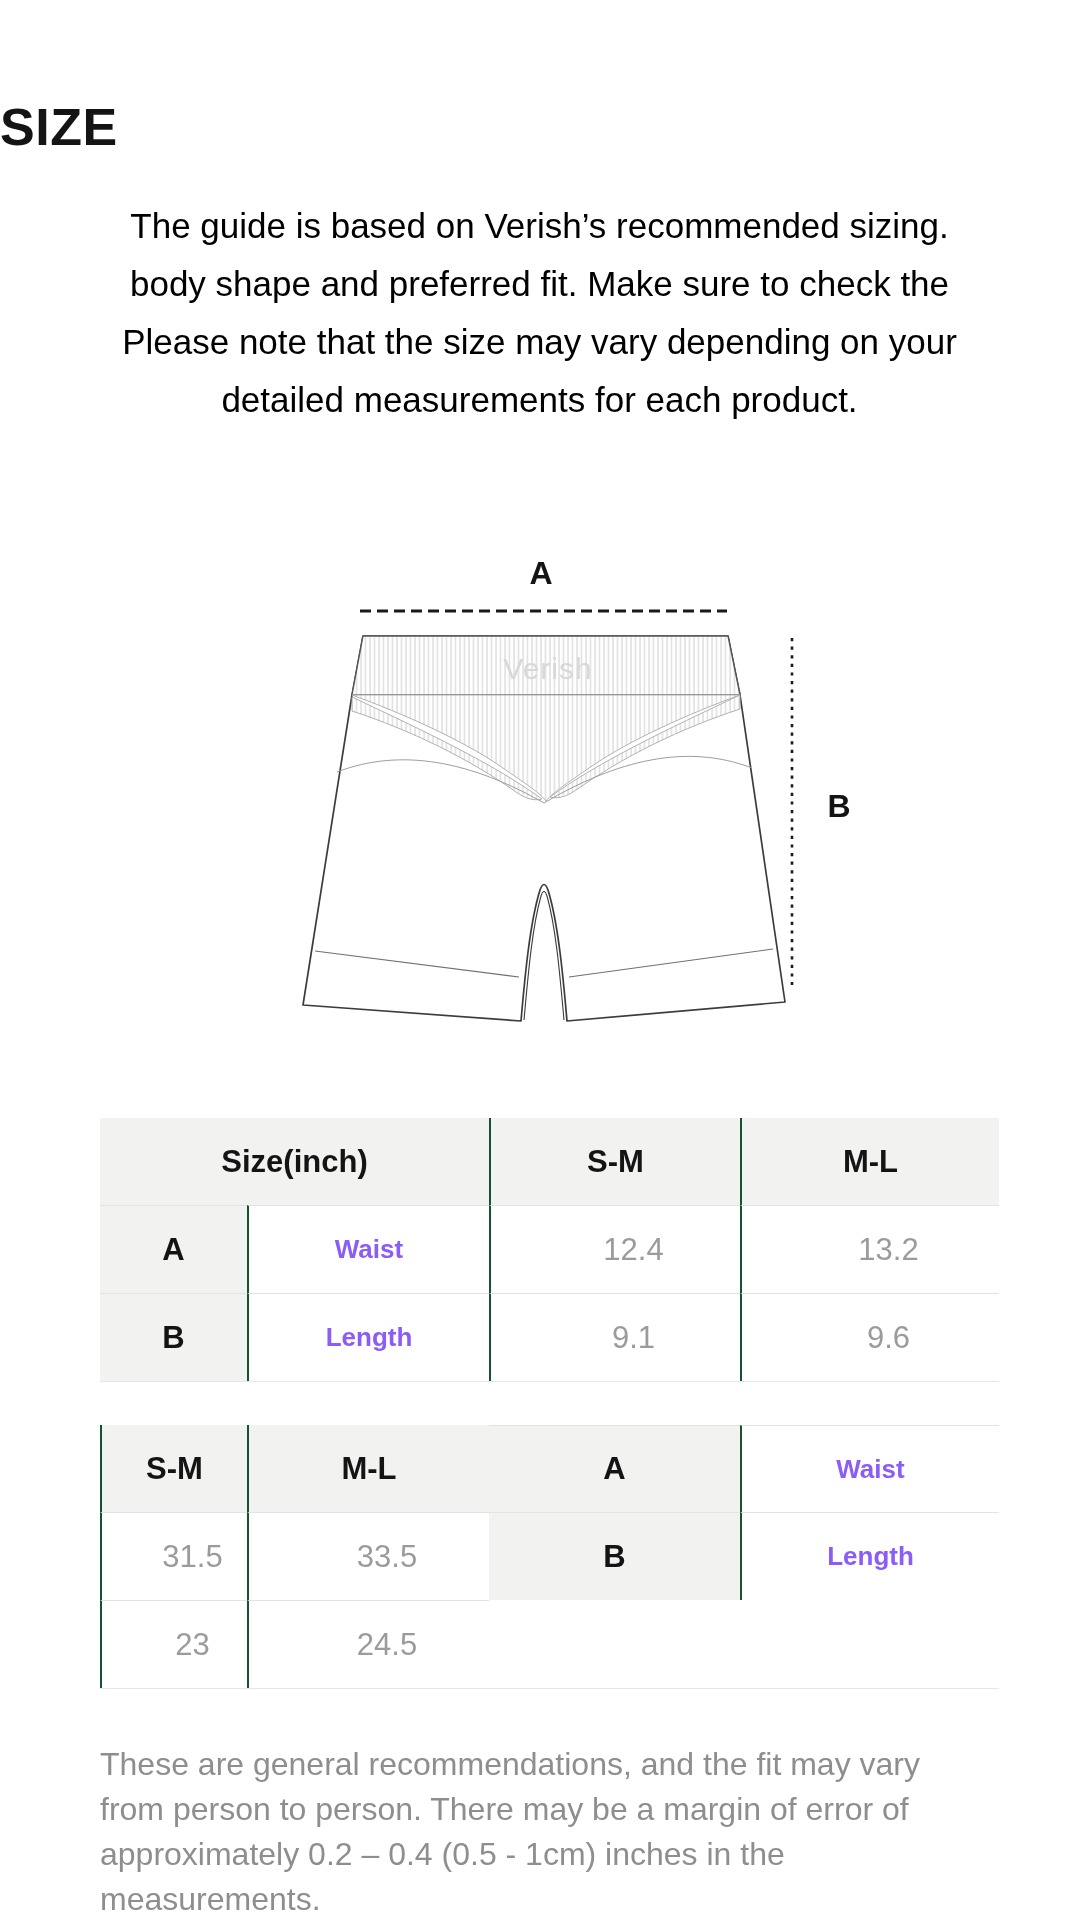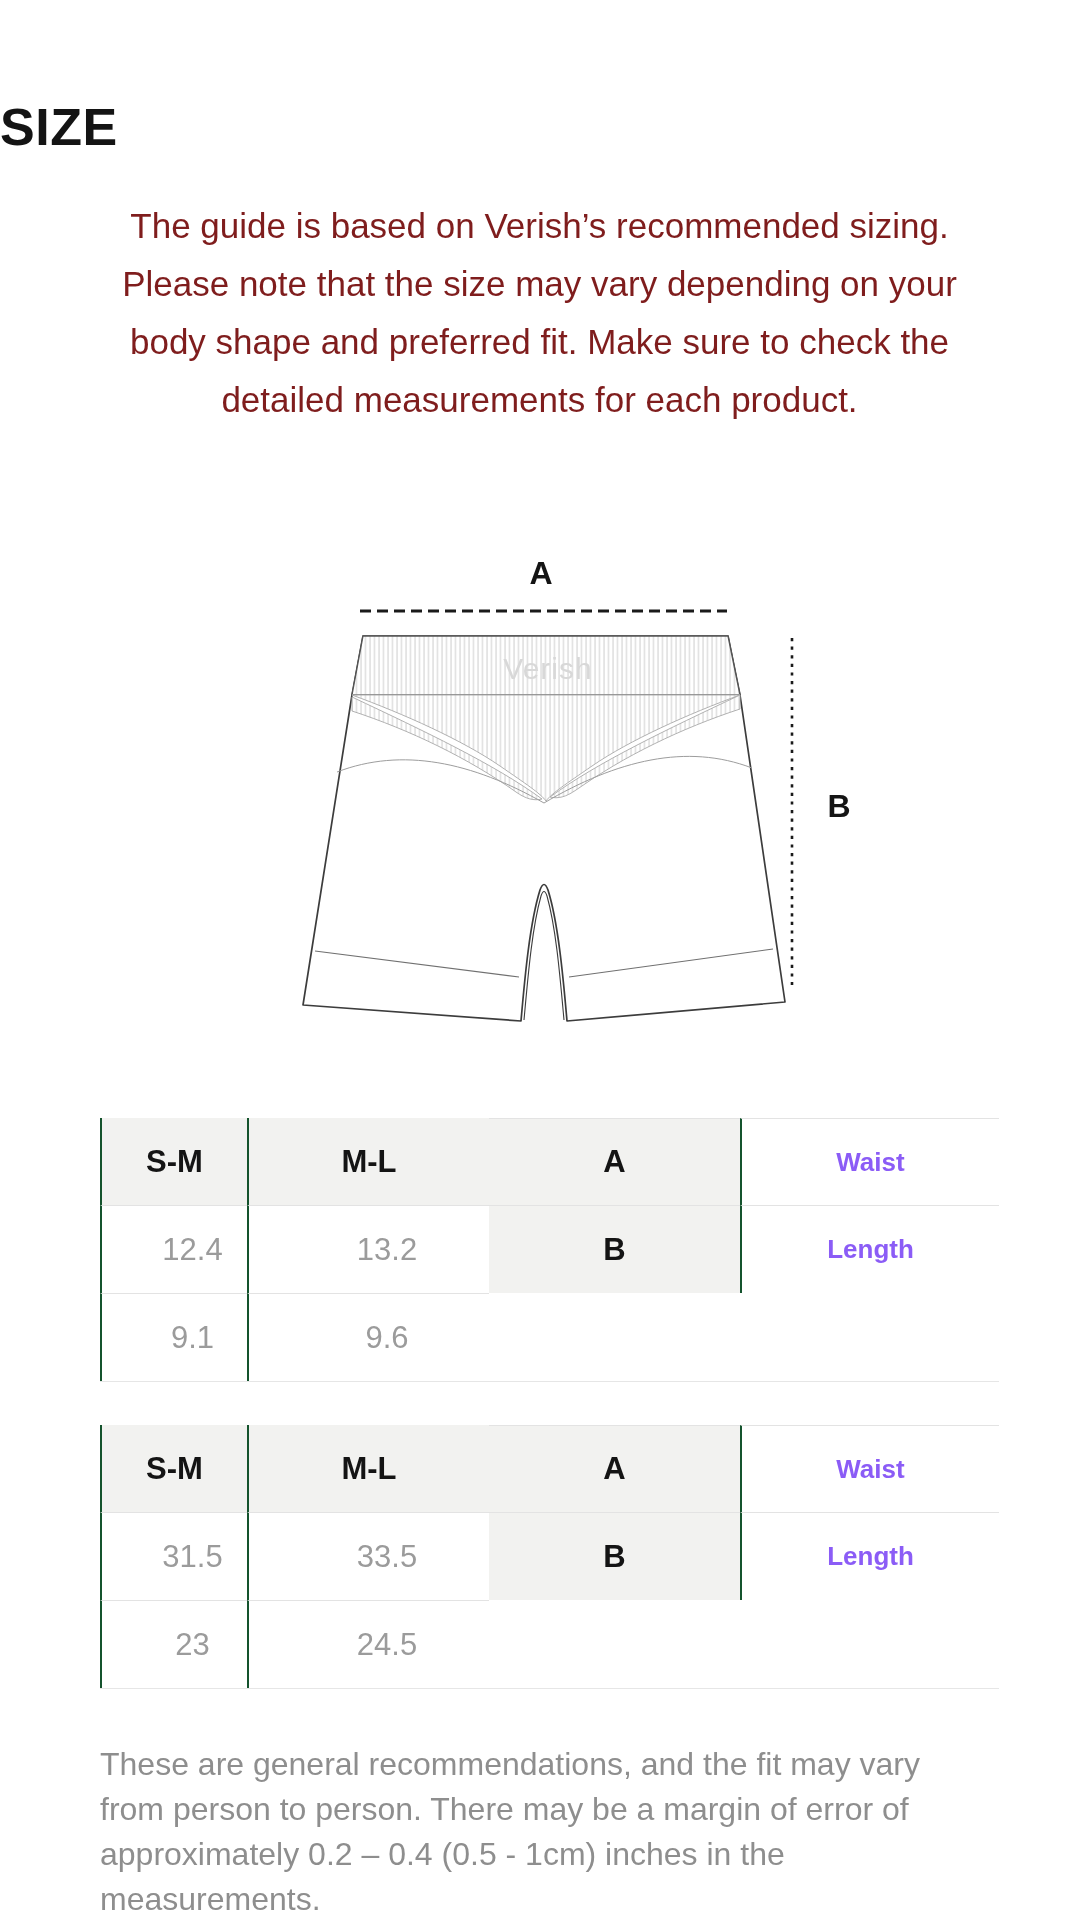--- a/index.html
+++ b/index.html
@@ -10,21 +10,21 @@
   .abs{position:absolute;}
 
   
   .page-title{
     left:0;top:96px;width:1079px;height:62px;line-height:62px;
     text-align:left;font-size:52px;font-weight:700;letter-spacing:0.5px;
   }
 
   
   .intro{left:0;top:197px;width:1079px;text-align:center;}
-  .intro .line{font-size:35px;line-height:58px;font-weight:400;color:#7f1d1d;}
+  .intro .line{font-size:35px;line-height:58px;font-weight:400;color:#000000;}
 
   
   .diagram{left:0;top:540px;width:1079px;height:520px;}
 
   
   .size-table{
     left:100px;width:899px;display:grid;
     grid-template-columns:147px 242px 251px 259px;
     grid-template-rows:87px 88px 88px;
     border-bottom:1px solid #e6e6e6;
@@ -48,22 +48,22 @@
 
   svg text{font-family:"Liberation Sans","DejaVu Sans",sans-serif;}
 </style>
 </head>
 <body>
 
 <div class="abs page-title">SIZE</div>
 
 <div class="abs intro">
   <div class="line">The guide is based on Verish’s recommended sizing.</div>
+  <div class="line">body shape and preferred fit. Make sure to check the</div>
   <div class="line">Please note that the size may vary depending on your</div>
-  <div class="line">body shape and preferred fit. Make sure to check the</div>
   <div class="line">detailed measurements for each product.</div>
 </div>
 
 <div class="abs diagram">
   <svg width="1079" height="520" viewBox="0 540 1079 520">
     <defs>
       <pattern id="rib" width="4.5" height="12" patternUnits="userSpaceOnUse">
         <rect width="4.5" height="12" fill="#ffffff"></rect>
         <line x1="1" y1="0" x2="1" y2="12" stroke="#cfcfcf" stroke-width="1"></line>
       </pattern>
@@ -95,20 +95,21 @@
     <path d="M 752,768 C 687,743 617,760 544,803" fill="none" stroke="#9d9d9d" stroke-width="1"></path>
 
     <line x1="315" y1="951" x2="519" y2="977" stroke="#707070" stroke-width="1.2"></line>
     <line x1="569" y1="977" x2="773" y2="949" stroke="#707070" stroke-width="1.2"></line>
 
     <path d="M 564,1020 C 560,976 556,928 547,896 Q 544,887 541,896 C 532,928 528,976 524,1020" fill="none" stroke="#3c3c3c" stroke-width="1.1"></path>
   </svg>
 </div>
 
 <div class="abs size-table t1">
+  <div class="cell gray h-size" style="grid-column:1 / span 2">Size(inch)</div>
   <div class="cell gray h-col bl">S-M</div>
   <div class="cell gray h-col bl">M-L</div>
 
   <div class="cell gray c-key bt">A</div>
   <div class="cell c-name bt bl">Waist</div>
   <div class="cell c-val bt bl">12.4</div>
   <div class="cell c-val bt bl">13.2</div>
 
   <div class="cell gray c-key bt">B</div>
   <div class="cell c-name bt bl">Length</div>

